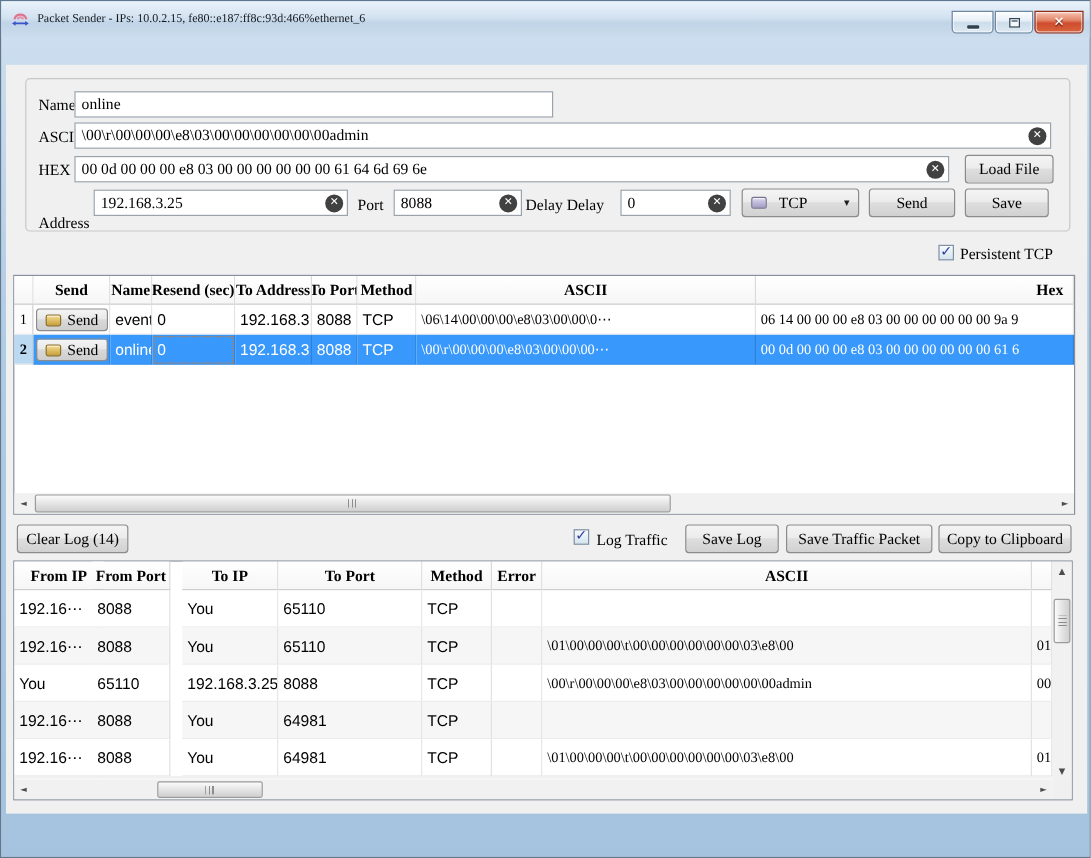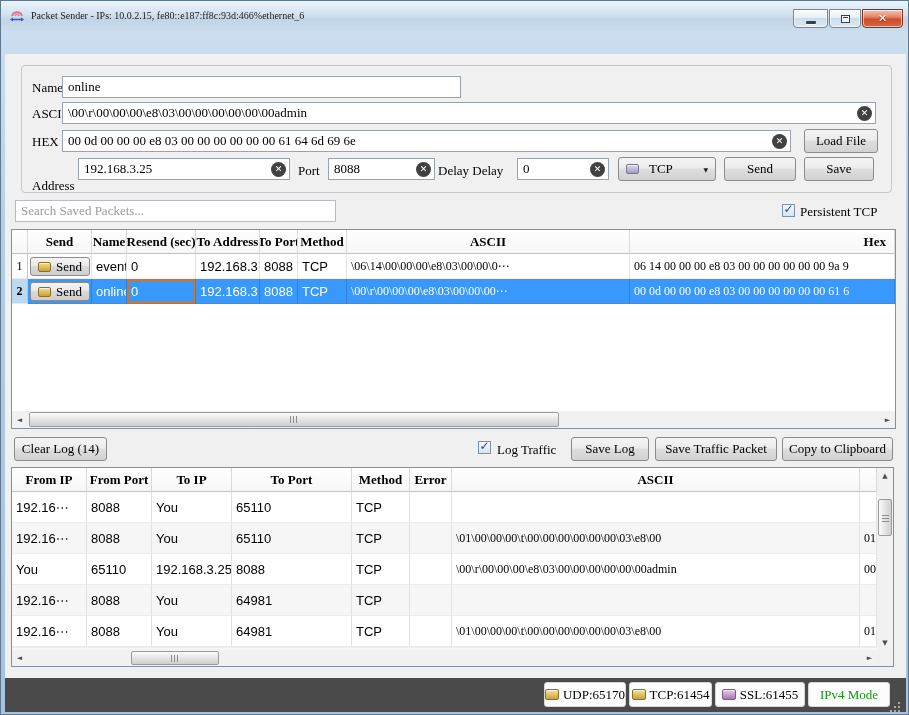--- a/index.html
+++ b/index.html
@@ -83,21 +83,21 @@
     background:linear-gradient(#f7e29a,#caa139);box-shadow:inset 0 1px 0 rgba(255,255,255,.6);flex:0 0 14px;}
   .pkt.ssl-ico{border-color:#7d5a86;background:linear-gradient(#eccaec,#a877b0);}
   .ipv4-text{color:#0f9a0f;}
   .grip{position:absolute;right:6px;bottom:8px;width:2px;height:2px;background:#a8a8a8;
     box-shadow:0 4px #a8a8a8,0 8px #a8a8a8,-4px 4px #a8a8a8,-4px 8px #a8a8a8,-8px 8px #a8a8a8;}
   
   .sc0{left:0;width:16px}.sc1{left:16px;width:64px}.sc2{left:80px;width:35px}.sc3{left:115px;width:69px}
   .sc4{left:184px;width:64px}.sc5{left:248px;width:38px}.sc6{left:286px;width:49px}.sc7{left:335px;width:283px}
   .sc8{left:618px;width:265px}
   
-  .lc0{left:0;width:75px}.lc1{left:75px;width:65px}.lc2{left:140px;width:80px}.lc3{left:220px;width:120px}
+  .lc0{left:0;width:75px}.lc1{left:65px;width:65px}.lc2{left:140px;width:80px}.lc3{left:220px;width:120px}
   .lc4{left:340px;width:58px}.lc5{left:398px;width:42px}.lc6{left:440px;width:408px}.lc7{left:848px;width:17px}
   .lrow1{top:24px;height:31px}.lrow2{top:55px;height:31px}.lrow3{top:86px;height:31px}.lrow4{top:117px;height:31px}.lrow5{top:148px;height:31px}
 </style>
 </head>
 <body>
 
 <div class="window">
 
   <div class="titlebar">
     <svg class="app-icon" width="16" height="16" viewBox="0 0 16 16">
@@ -161,23 +161,20 @@
     <span style="margin-left:5px;">TCP</span>
     <span class="dd-arrow">▼</span>
   </div>
   <div class="btn" style="left:723px;top:156px;width:72px;height:24px;">
       <span>Send</span>
     </div>
   <div class="btn" style="left:803px;top:156px;width:70px;height:24px;">
       <span>Save</span>
     </div>
 
-  <div class="field search" style="left:14px;top:199px;width:321px;">
-    <input placeholder="Search Saved Packets..." style="">
-  </div>
   <span class="cb" style="left:781px;top:203px;">
       <span>✓</span>
     </span>
   <span class="lbl" style="left:799px;top:203px;">Persistent TCP</span>
 
   <div class="tbl" style="left:10px;top:228px;width:885px;height:200px;">
     <div class="th sc0"></div>
     <div class="th sc1">Send</div>
     <div class="th sc2">Name</div>
     <div class="th sc3">Resend (sec)</div>
@@ -323,32 +320,14 @@
     <div class="sb" style="left:0;top:182px;width:865px;height:16px;">
       <div class="sb-ar" style="left:0;top:0;width:15px;height:16px;">◄</div>
       <div class="sb-th h" style="left:119px;width:88px;">
           <i class="g-h"></i>
         </div>
       <div class="sb-ar" style="right:0;top:0;width:15px;height:16px;">►</div>
     </div>
     <div class="sb-corner" style="left:865px;top:182px;width:16px;height:16px;"></div>
   </div>
 
-  <div class="statusbar">
-    <div class="status-btn" style="left:539px;width:82px;">
-      <span class="pkt"></span>
-        <span>UDP:65170</span>
-    </div>
-    <div class="status-btn" style="left:624px;width:83px;">
-      <span class="pkt"></span>
-        <span>TCP:61454</span>
-    </div>
-    <div class="status-btn" style="left:710px;width:90px;">
-      <span class="pkt ssl-ico"></span>
-        <span>SSL:61455</span>
-    </div>
-    <div class="status-btn" style="left:803px;width:82px;">
-      <span class="ipv4-text">IPv4 Mode</span>
-    </div>
-    <div class="grip"></div>
-  </div>
 
 </div>
 
 </body></html>

